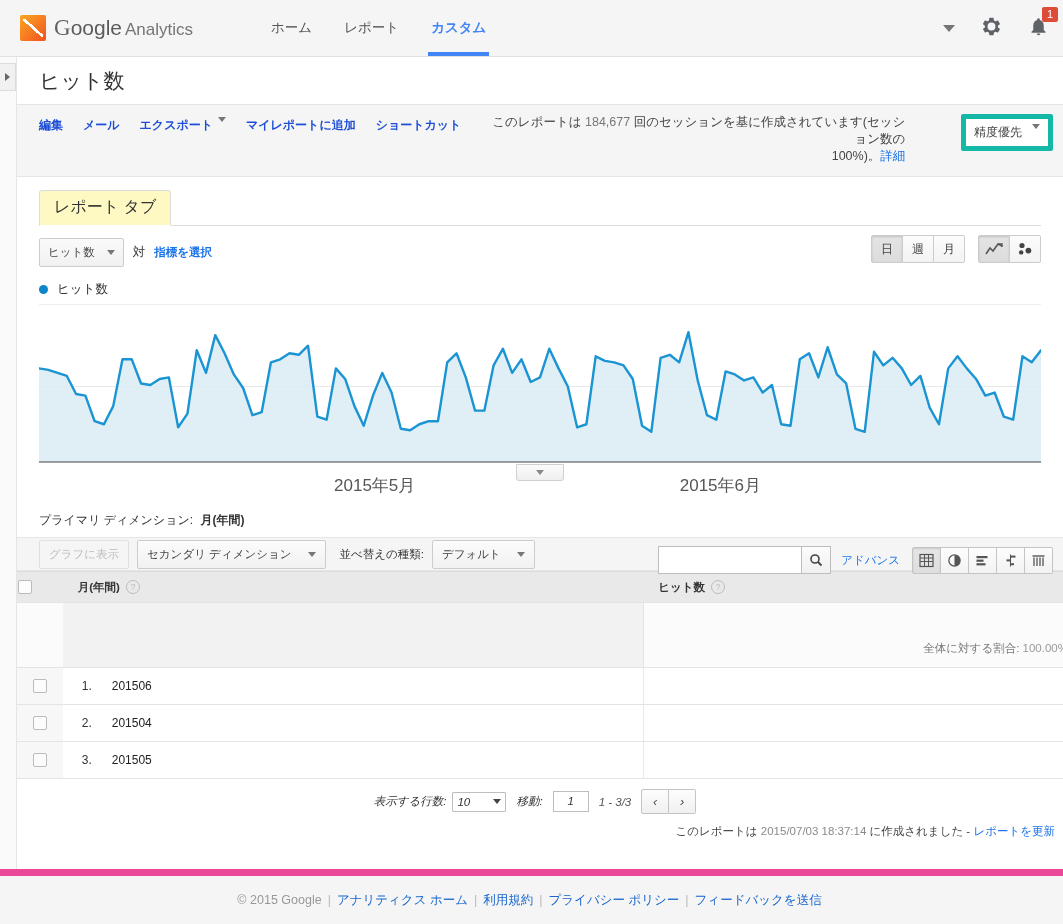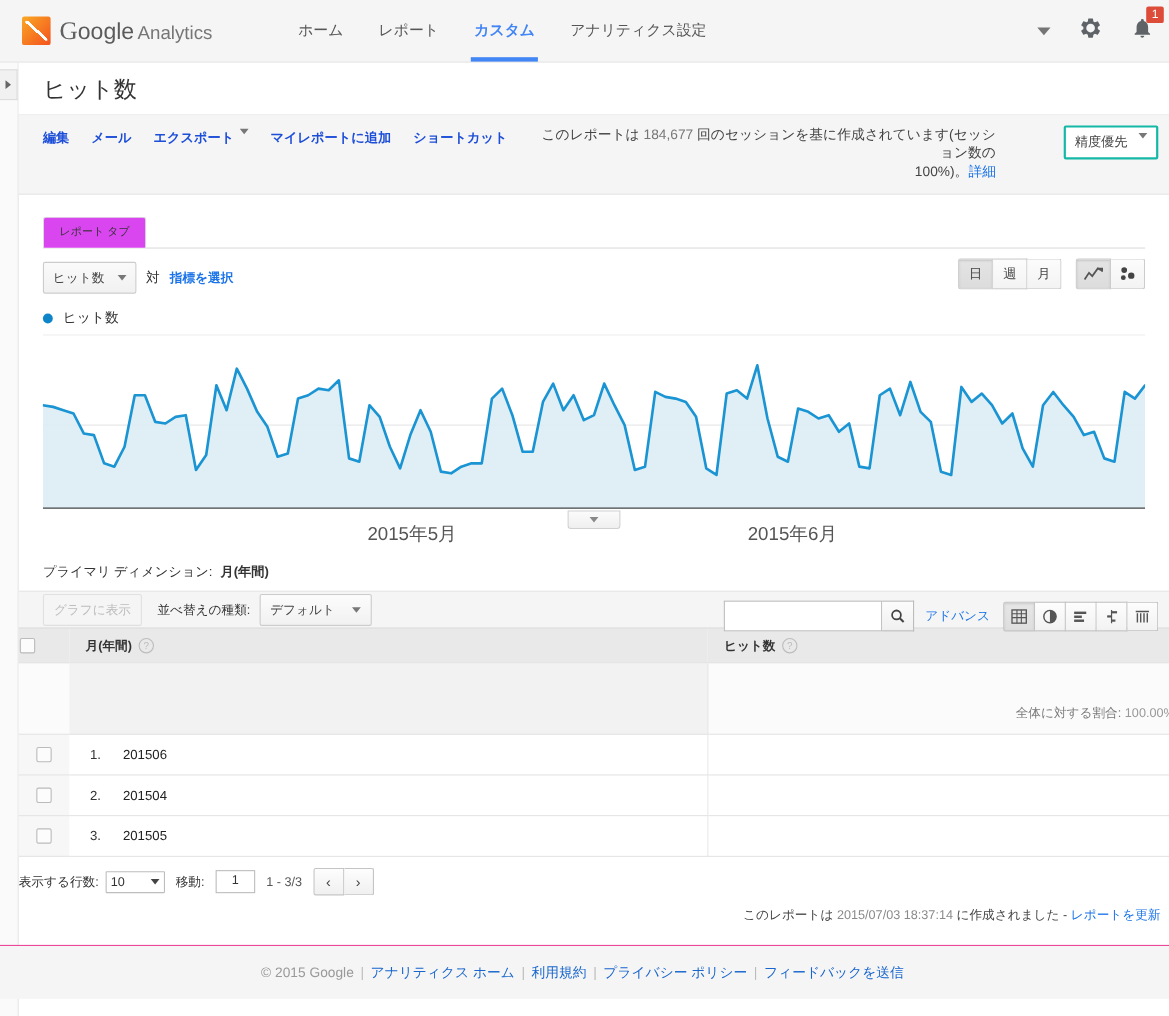--- a/index.html
+++ b/index.html
@@ -113,21 +113,21 @@
     margin-left: 5px;
   }
   .sample-note {
     font-size: 12.5px; color: #444; text-align: right;
     line-height: 17px; margin-left: 4px; max-width: 420px;
   }
   .sample-note .num { color: #777; }
   .sample-note a { color: #1a73e8; text-decoration: none; }
   .precision {
     position: absolute; right: 10px; top: 9px;
-    border: 2px solid #14b8a6; background: #fff; border-radius: 2px;
+    border: 5px solid #14b8a6; background: #fff; border-radius: 2px;
     font-size: 12px; color: #444; padding: 5px 8px;
     display: flex; align-items: flex-start;
   }
   .precision .caret {
     width: 0; height: 0; border-left: 4px solid transparent;
     border-right: 4px solid transparent; border-top: 5px solid #777;
     margin-left: 10px;
   }
 
   
@@ -157,22 +157,22 @@
   .seg-add-label { margin-left: 14px; font-size: 13.5px; color: #777; }
   .seg-add-label .plus { color: #e8913a; margin-right: 2px; }
 
   
   .tabstrip {
     margin: 18px 22px 0; display: flex; align-items: flex-end;
     border-bottom: 1px solid #dcdcdc; position: relative; height: 30px;
   }
   .rep-tab {
     border: 1px solid #dcdcdc; border-bottom: 1px solid #fff;
-    background: #d946ef; border-radius: 3px 3px 0 0;
-    padding: 6px 14px 7px; font-size: 10px; color: #333;
+    background: #fef9c3; border-radius: 3px 3px 0 0;
+    padding: 6px 14px 7px; font-size: 16px; color: #333;
     position: relative; top: 1px;
   }
 
   .panel { margin: 0 22px; background: #fff; }
 
   .metric-row {
     display: flex; align-items: center; padding: 12px 0 4px; position: relative;
   }
   .metric-select {
     border: 1px solid #ccc; border-radius: 2px;
@@ -307,22 +307,22 @@
     font-size: 11.5px; color: #7a7a7a; text-align: right; padding: 0 4px 10px 0;
   }
   .summary-pct .v { color: #999; }
   .row td { height: 34px; font-size: 12px; color: #333; }
   .row td.col-dim-cell { border-right: 1px solid #e9e9e9; }
   .idx { display: inline-block; width: 30px; padding-left: 18px; color: #333; }
   .rowval { color: #222; }
 
   
   .pager {
-    display: flex; align-items: center; justify-content: flex-start;
-    padding: 10px 10px 0 0; font-size: 11.5px; color: #333;
+    display: flex; align-items: center; justify-content: center;
+    padding: 10px 10px 0 0; font-size: 11.5px; color: #333; font-style: italic;
   }
   .pager .lbl { margin-right: 6px; }
   .pg-select {
     border: 1px solid #bdbdbd; background: #fff; border-radius: 1px;
     padding: 3px 4px; display: flex; align-items: center; min-width: 44px;
     justify-content: space-between; font-size: 11.5px; color: #333;
   }
   .pg-select .caret {
     width: 0; height: 0; border-left: 4px solid transparent;
     border-right: 4px solid transparent; border-top: 5px solid #444;
@@ -343,22 +343,22 @@
   }
   .pg-btn:first-child { border-left: 1px solid #c4c4c4; border-radius: 2px 0 0 2px; }
   .pg-btn:last-child { border-radius: 0 2px 2px 0; }
 
   .genline { text-align: right; font-size: 11.5px; color: #444; padding: 10px 8px 0 0; }
   .genline .ts { color: #8a8a8a; }
   .genline a { color: #1a73e8; text-decoration: none; }
 
   
   .footer {
-    position: absolute; left: 0; right: 0; bottom: 16px; height: 48px;
-    background: #f5f5f5; border-top: 1px solid #ec4899;
+    position: absolute; left: 0; right: 0; bottom: 0; height: 48px;
+    background: #f5f5f5; border-top: 7px solid #ec4899;
     display: flex; align-items: center; justify-content: center;
     font-size: 12.5px; color: #999;
   }
   .footer a { color: #1765cd; text-decoration: none; margin: 0 4px; }
   .footer .sep { color: #bbb; margin: 0 2px; }
   .footer .copy { margin-right: 4px; }
 </style>
 </head>
 <body>
 
@@ -367,21 +367,20 @@
     <div class="ga-logo"></div>
     <div class="brand-text">
       <span class="g">G</span><span>oogle</span><span class="sub">Analytics</span>
     </div>
   </div>
 
   <nav class="topnav">
     <a href="#">ホーム</a>
     <a href="#">レポート</a>
     <a href="#" class="active">カスタム</a>
-    <a href="#">アナリティクス設定</a>
   </nav>
 
   <div class="top-right">
     <div class="caret-down"></div>
     <div class="gear">
       <svg width="21" height="21" viewBox="0 0 24 24">
           <path fill="#5f6368" d="M19.4 13c.04-.3.06-.66.06-1s-.02-.7-.07-1l2.1-1.6c.2-.15.25-.42.12-.64l-2-3.46c-.12-.22-.39-.3-.61-.22l-2.49 1a7.3 7.3 0 0 0-1.69-.98l-.38-2.65A.5.5 0 0 0 13.95 2h-4a.5.5 0 0 0-.49.42l-.38 2.65c-.6.25-1.17.58-1.69.98l-2.49-1a.5.5 0 0 0-.61.22l-2 3.46c-.13.22-.08.49.12.64L4.51 11c-.05.3-.07.66-.07 1s.02.7.07 1l-2.11 1.6c-.2.15-.25.42-.12.64l2 3.46c.12.22.39.3.61.22l2.49-1c.52.4 1.09.73 1.69.98l.38 2.65c.04.24.25.42.49.42h4c.24 0 .45-.18.49-.42l.38-2.65c.6-.25 1.17-.58 1.69-.98l2.49 1c.22.08.49 0 .61-.22l2-3.46a.5.5 0 0 0-.12-.64L19.4 13zm-7.45 3.5a4.5 4.5 0 1 1 0-9 4.5 4.5 0 0 1 0 9z"></path>
         </svg>
     </div>
     <div class="bell-wrap">
@@ -497,20 +496,24 @@
 
   </div>
 
   <div class="dimrow">
     <span class="lbl">プライマリ ディメンション:</span>
     <span class="val">月(年間)</span>
   </div>
 
   <div class="controls">
     <div class="ghost-btn">グラフに表示</div>
+    <div class="sel-btn">
+      <span>セカンダリ ディメンション</span>
+      <span class="caret"></span>
+    </div>
     <span class="sortlabel">並べ替えの種類:</span>
     <div class="sel-btn">
       <span>デフォルト</span>
       <span class="caret"></span>
     </div>
 
     <div class="search-wrap">
       <input class="search-box" type="text" value="" style="">
       <div class="search-btn">
         <svg width="14" height="14" viewBox="0 0 14 14">

